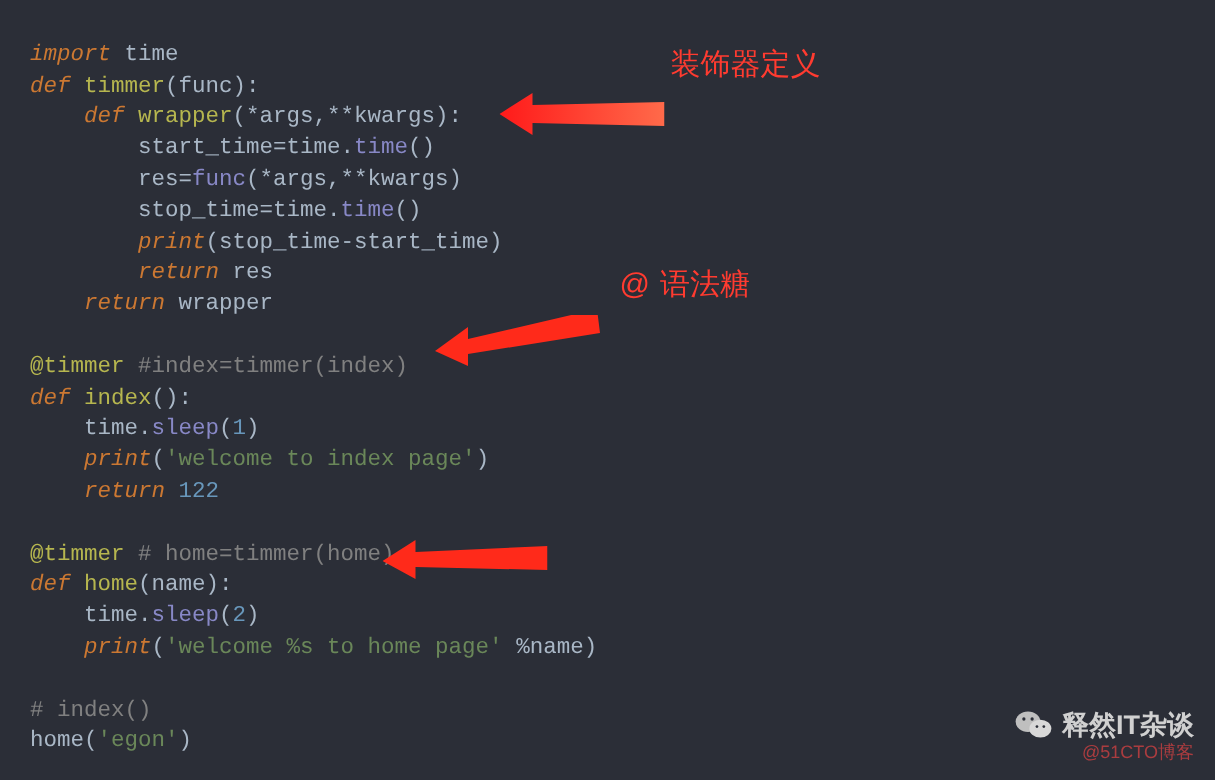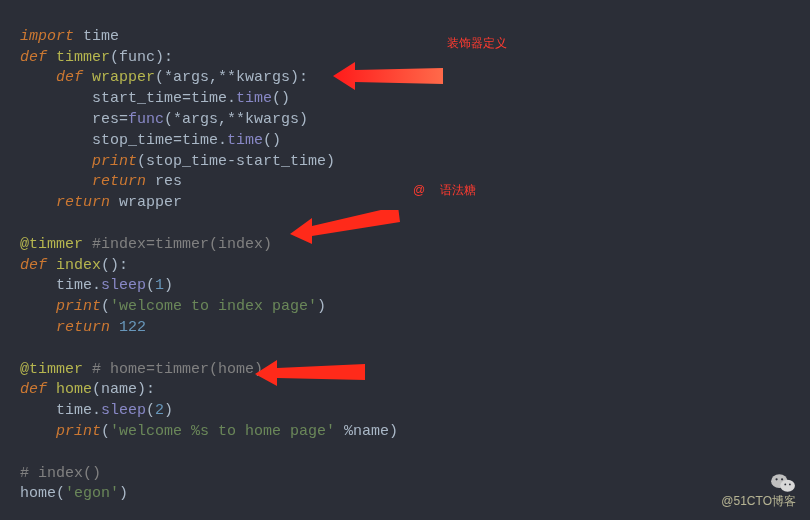--- a/index.html
+++ b/index.html
@@ -23,33 +23,33 @@
   .tok-kw2 { color: #cc7832; font-style: italic; }    
   .tok-func { color: #b6b64f; }                        
   .tok-builtin { color: #8888c6; }
   .tok-str { color: #6a8759; }                         
   .tok-num { color: #6897bb; }                         
   .tok-comment { color: #808080; }
   .annotation {
     position: absolute;
     color: #ff3b30;
     font-family: "Microsoft YaHei", "SimSun", sans-serif;
-    font-size: 12px;
+    font-size: 20px;
     font-weight: 500;
     white-space: nowrap;
   }
   .arrow {
     position: absolute;
     pointer-events: none;
   }
   .watermark-bottom {
     position: absolute;
     right: 14px;
     bottom: 8px;
-    color: #fef9c3;
+    color: #ef4444;
     font-family: "Microsoft YaHei", sans-serif;
     font-size: 12px;
     opacity: 0.65;
   }
   .wechat-block {
     position: absolute;
     right: 14px;
     bottom: 26px;
     display: flex;
     align-items: center;
@@ -122,14 +122,15 @@
   <span class="wechat-icon">
     <svg viewBox="0 0 28 24">
         <ellipse cx="10" cy="10" rx="9" ry="7.5" fill="#bfbfbf"></ellipse>
         <ellipse cx="19" cy="15" rx="8" ry="6.5" fill="#d8d8d8"></ellipse>
         <circle cx="7" cy="8" r="1.2" fill="#2b2e37"></circle>
         <circle cx="13" cy="8" r="1.2" fill="#2b2e37"></circle>
         <circle cx="16.5" cy="13.5" r="1" fill="#2b2e37"></circle>
         <circle cx="21.5" cy="13.5" r="1" fill="#2b2e37"></circle>
       </svg>
   </span>
+  <span>释然IT杂谈</span>
 </div>
 <div class="watermark-bottom">@51CTO博客</div>
 
 </body></html>

